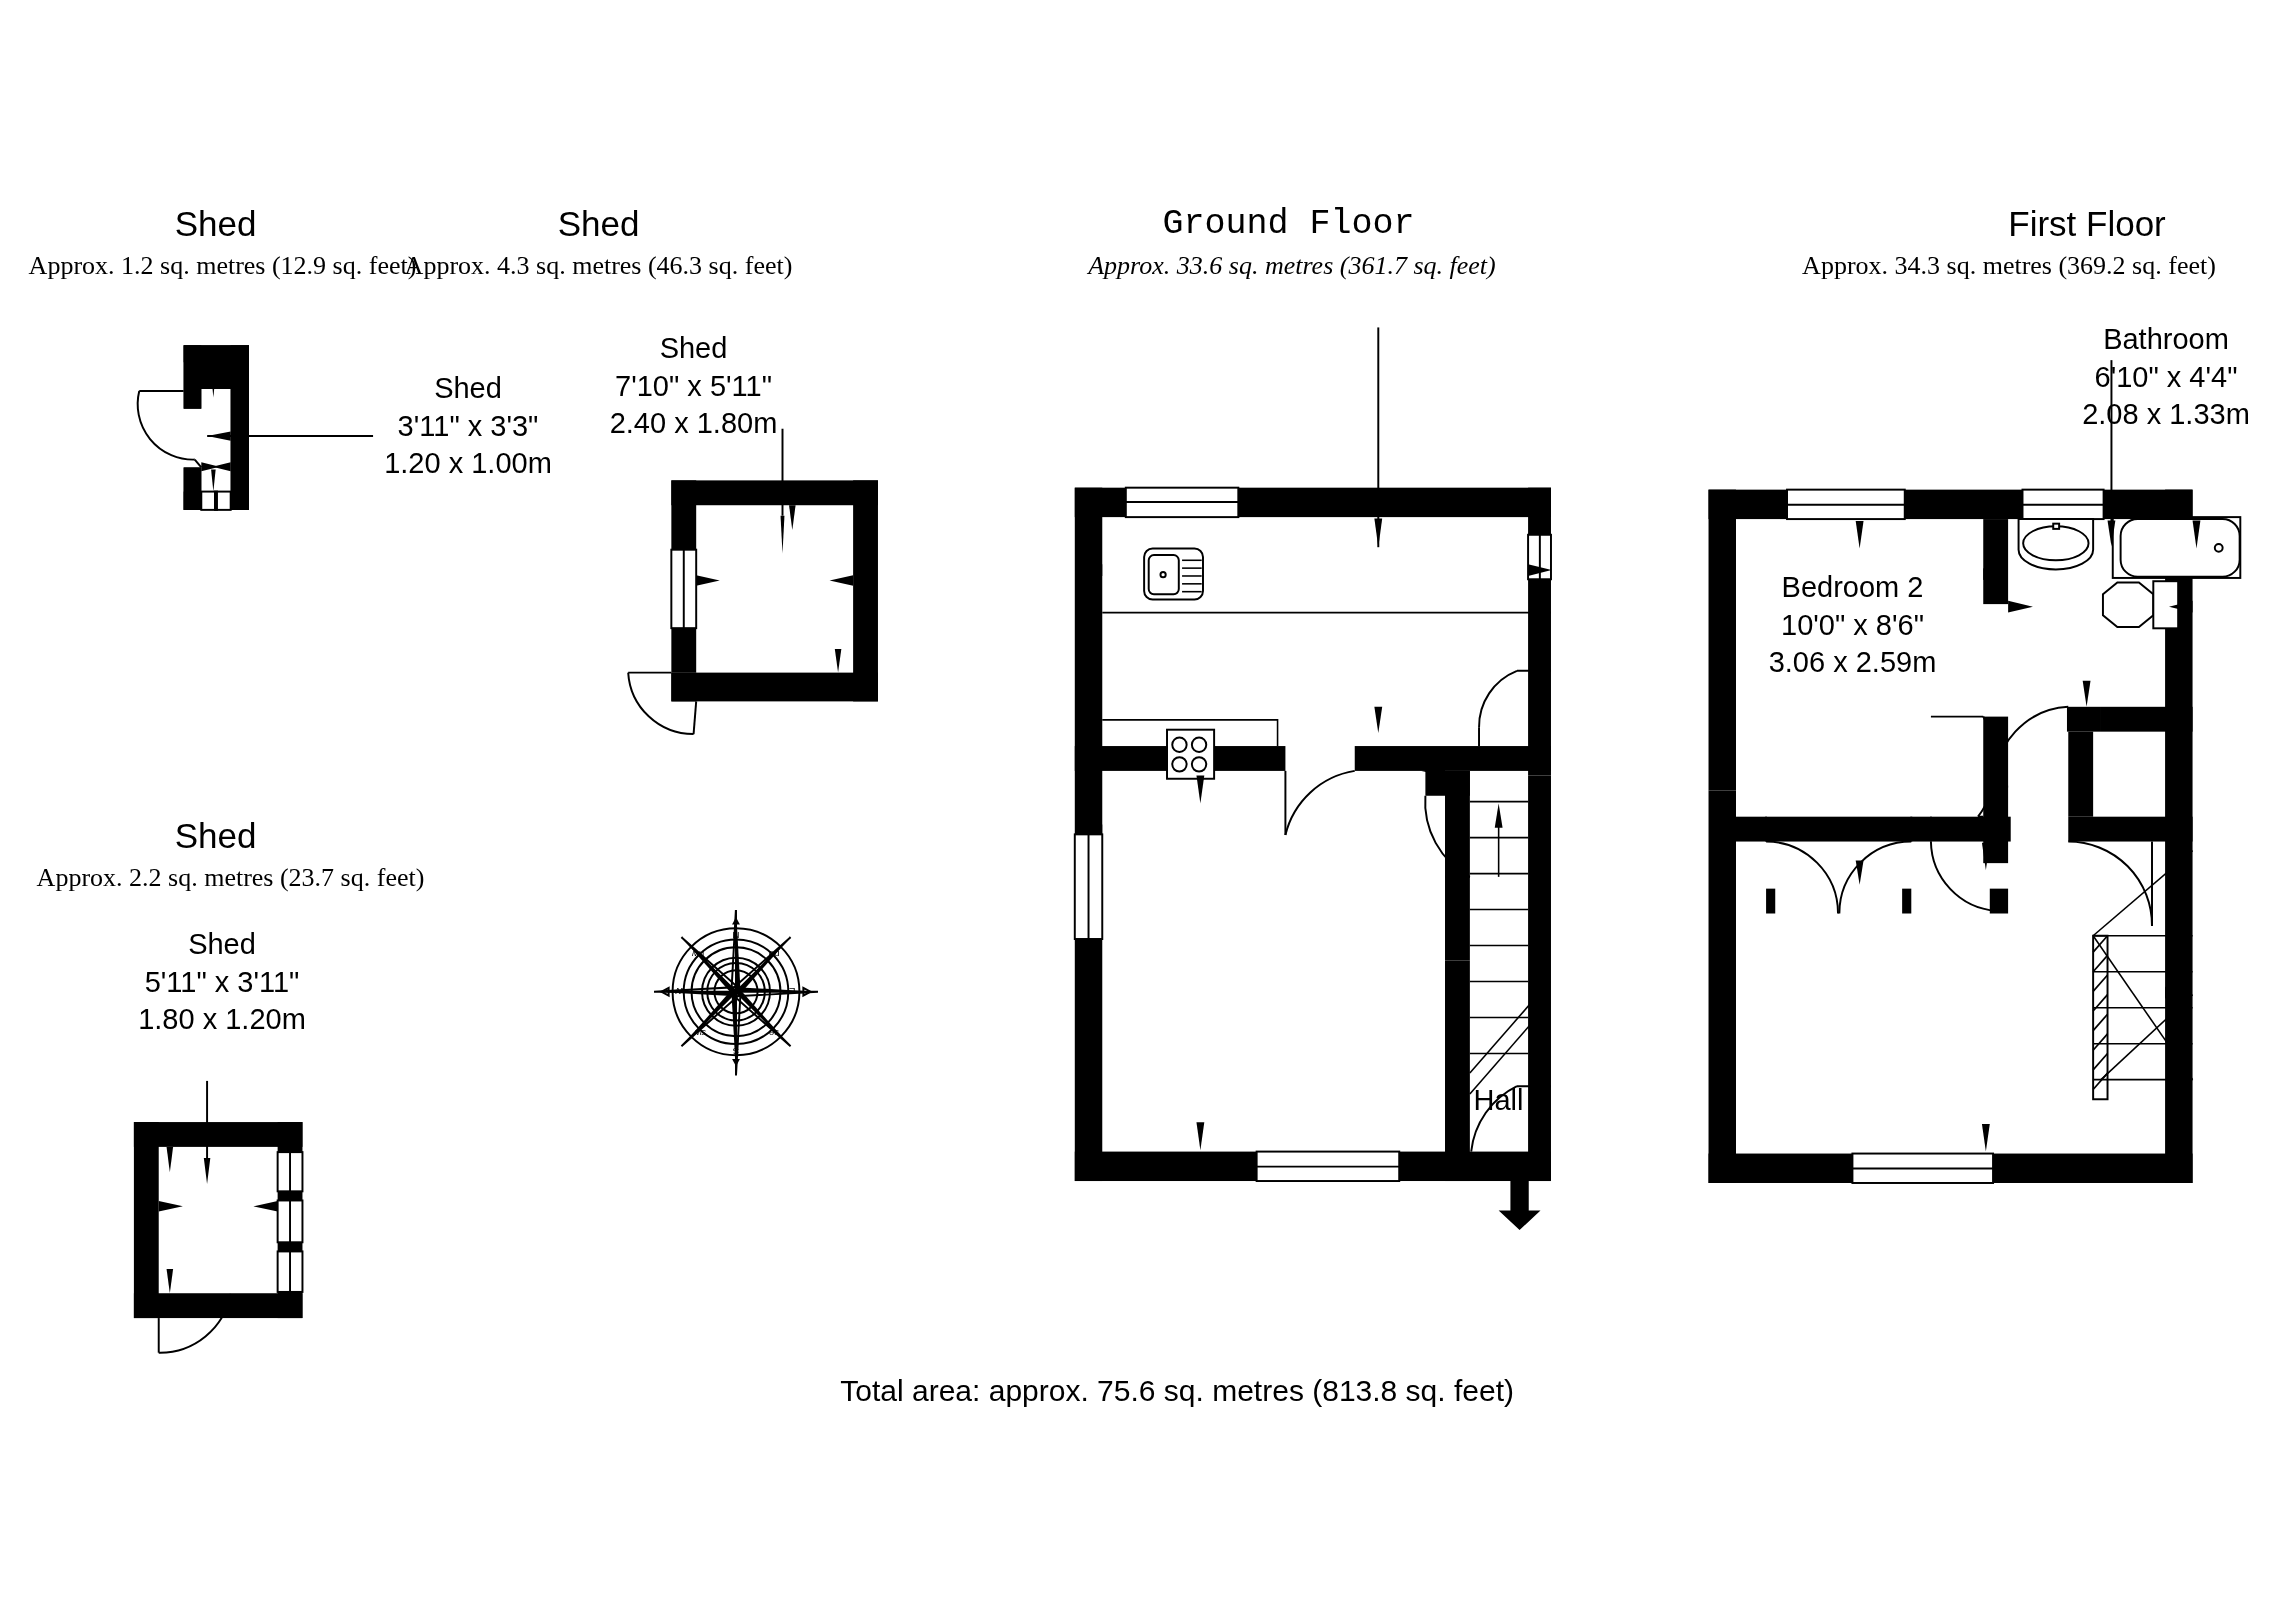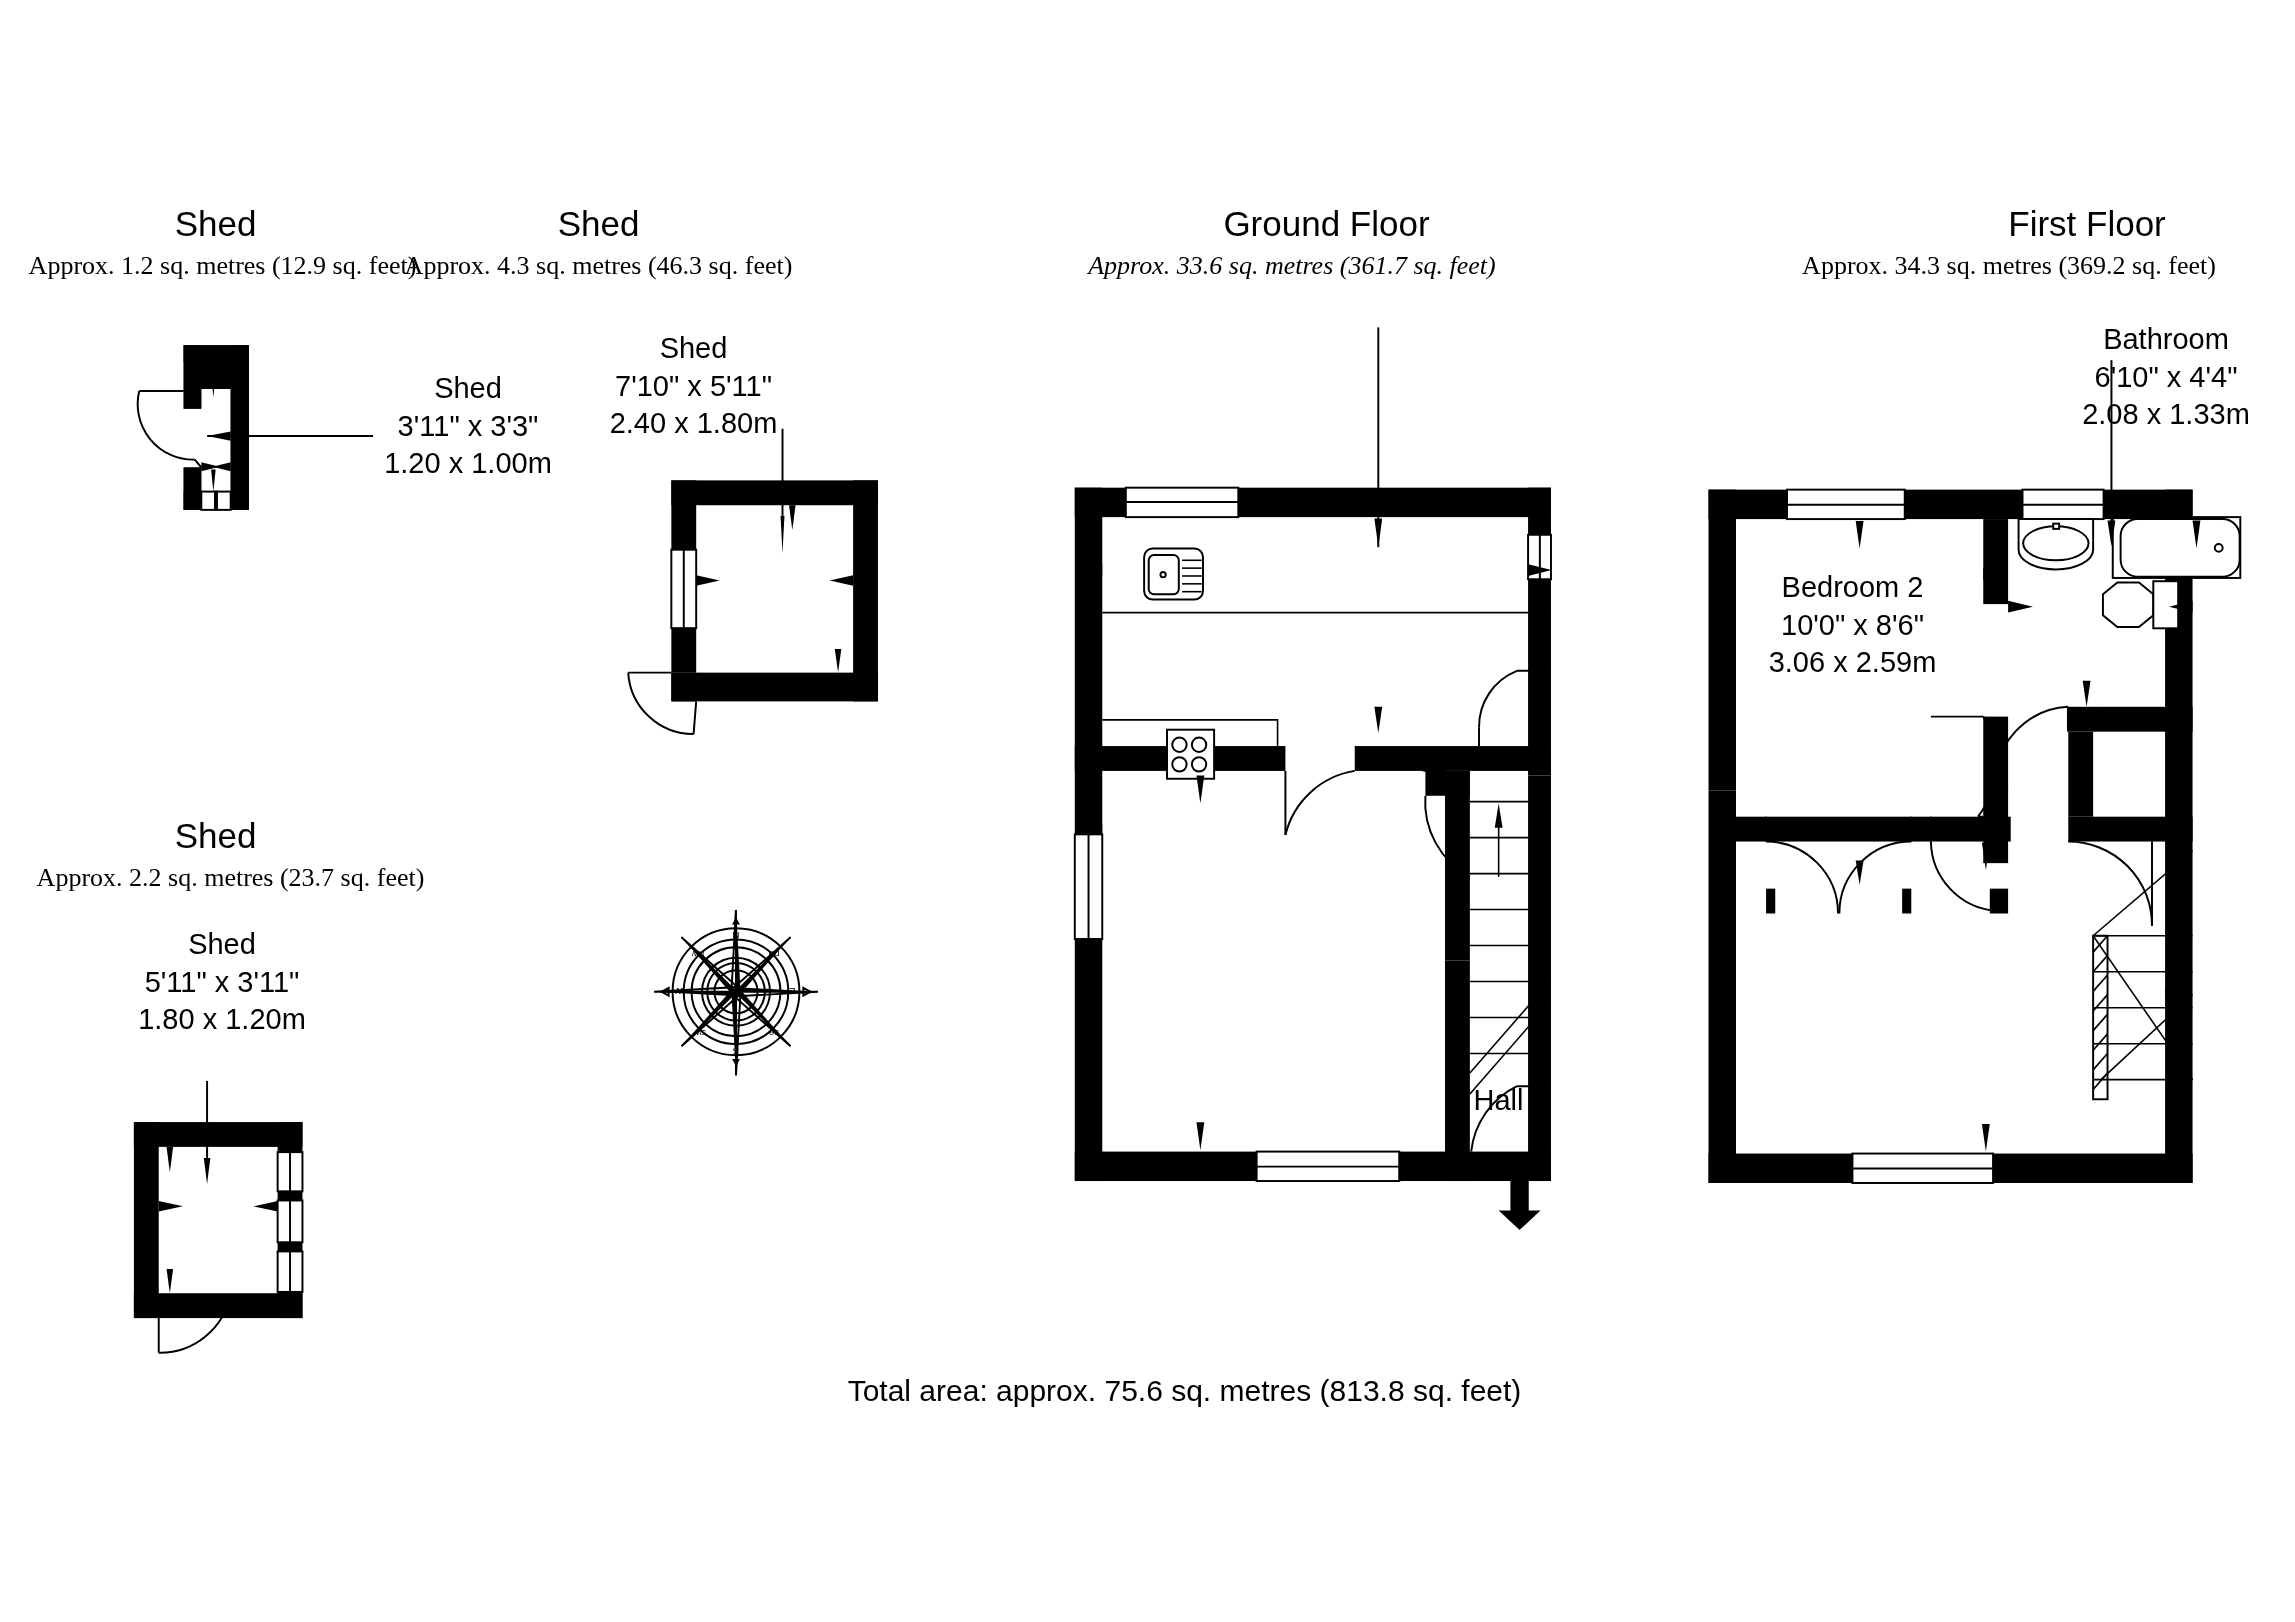--- a/index.html
+++ b/index.html
@@ -230,21 +230,21 @@
         <text class="cmp-txt" x="86" y="5" text-anchor="middle">W</text>
         <text class="cmp-txt" x="-86" y="5" text-anchor="middle">E</text>
         <text class="cmp-txt" x="55" y="-58" text-anchor="middle">sw</text>
         <text class="cmp-txt" x="58" y="62" text-anchor="middle">nw</text>
         <text class="cmp-txt" x="-58" y="62" text-anchor="middle">ne</text>
         <text class="cmp-txt" x="-58" y="-58" text-anchor="middle">se</text>
       </g>
     </svg>
   </div>
 
-  <div class="blk sec-title" style="left:1091px;top:206px;width:471px;">Ground Floor</div>
+  <div class="blk sec-title" style="left:1053px;top:206px;width:471px;font-family:Liberation Mono, monospace;">Ground Floor</div>
   <div class="blk sec-sub" style="left:1050px;top:252px;width:484px;font-style:italic;">Approx. 33.6 sq. metres (361.7 sq. feet)</div>
 
 
 
   <div class="blk hall-label" style="left:1433px;top:1083px;width:131px;">Hall</div>
 
   <div class="plan" style="left:1047px;top:419px;">
     <svg width="537" height="798" viewBox="0 0 820 1220">
 
       <rect class="wall" x="42" y="105" width="728" height="45"></rect>
@@ -459,16 +459,16 @@
 
       <polygon class="arrow" points="478,648 490,648 484,690"></polygon>
       <polygon class="arrow" points="102,868 102,886 66,877"></polygon>
       <polygon class="arrow" points="758,868 758,886 794,877"></polygon>
       <polygon class="arrow" points="478,1078 490,1078 484,1120"></polygon>
 
       <path class="lead" d="M676 158 L676 -90"></path>
     </svg>
   </div>
 
-  <div class="blk total" style="left:792px;top:1374px;width:785px;">Total area: approx. 75.6 sq. metres (813.8 sq. feet)</div>
+  <div class="blk total" style="left:729px;top:1374px;width:785px;text-align:right;">Total area: approx. 75.6 sq. metres (813.8 sq. feet)</div>
 
 </div>
 
 
 </body></html>

